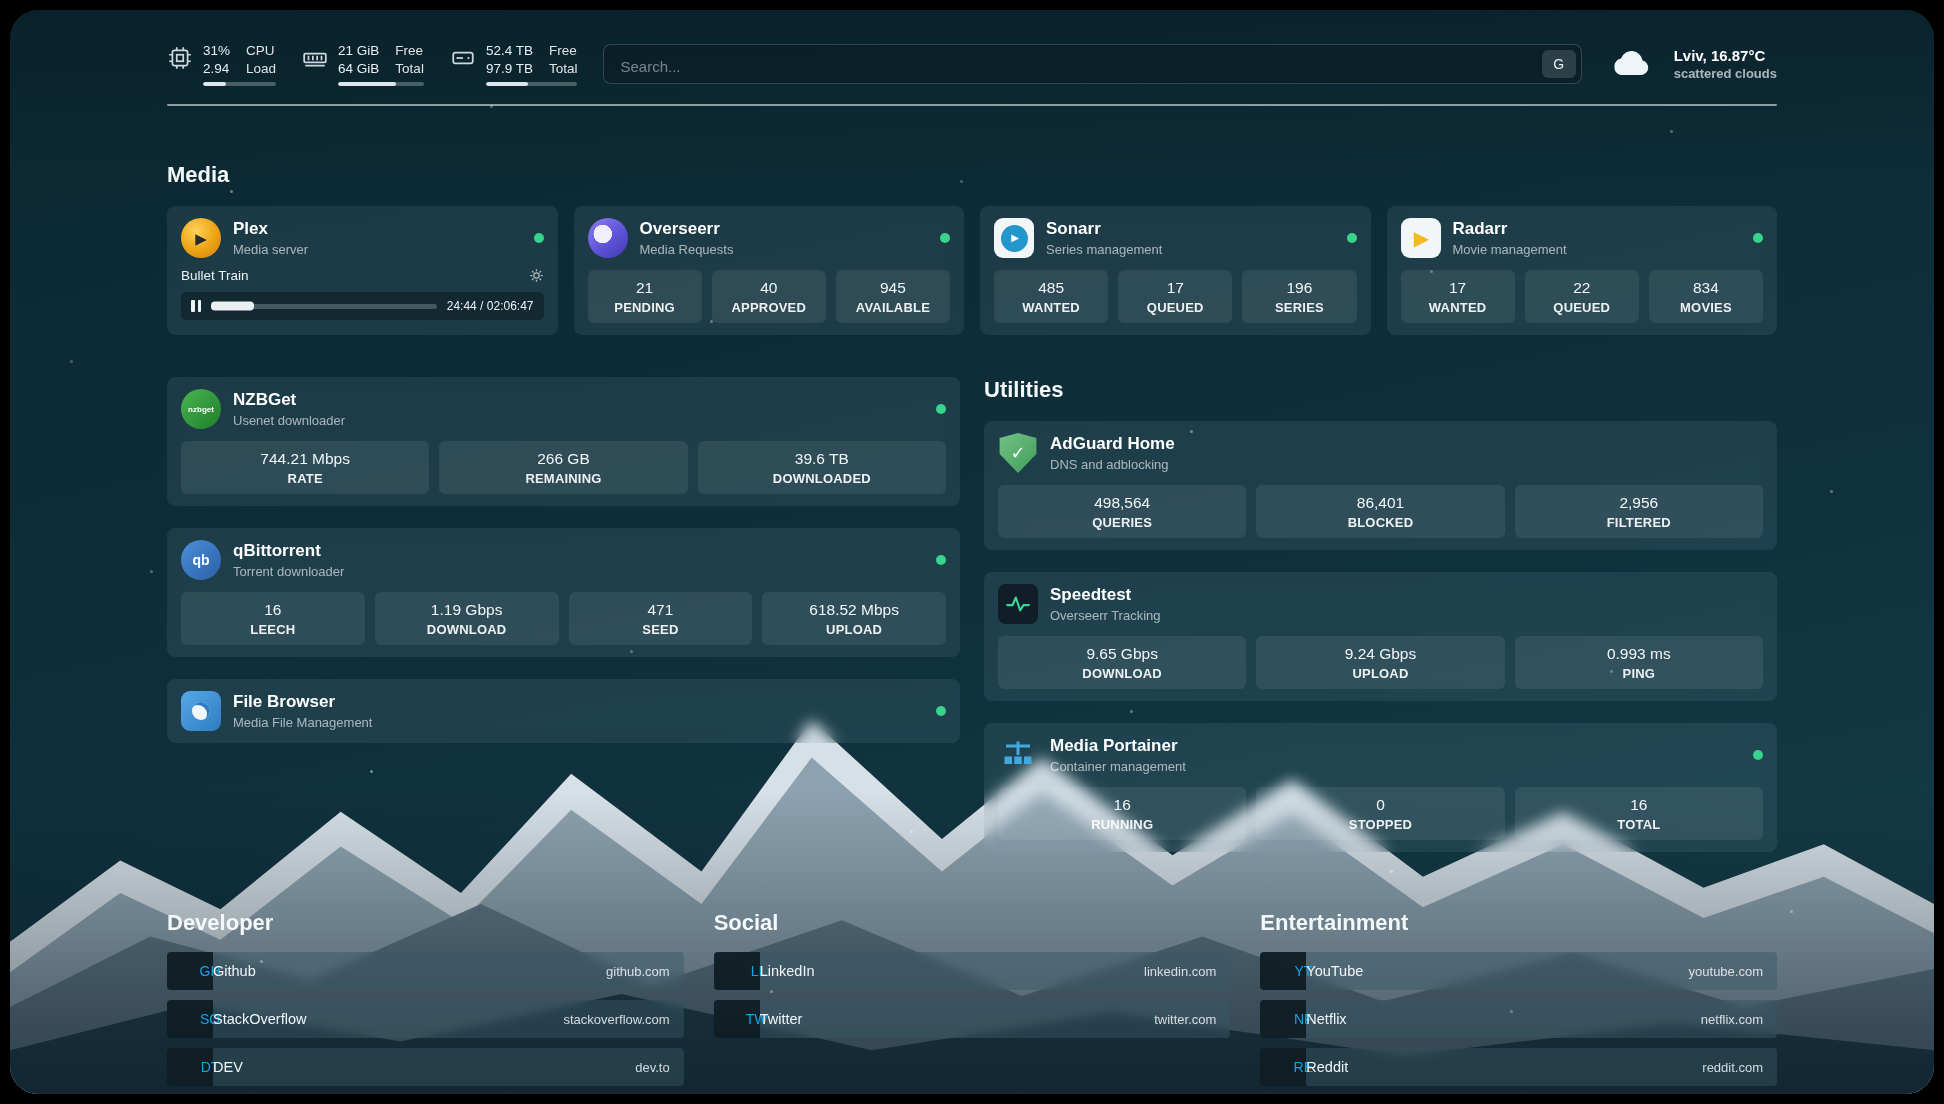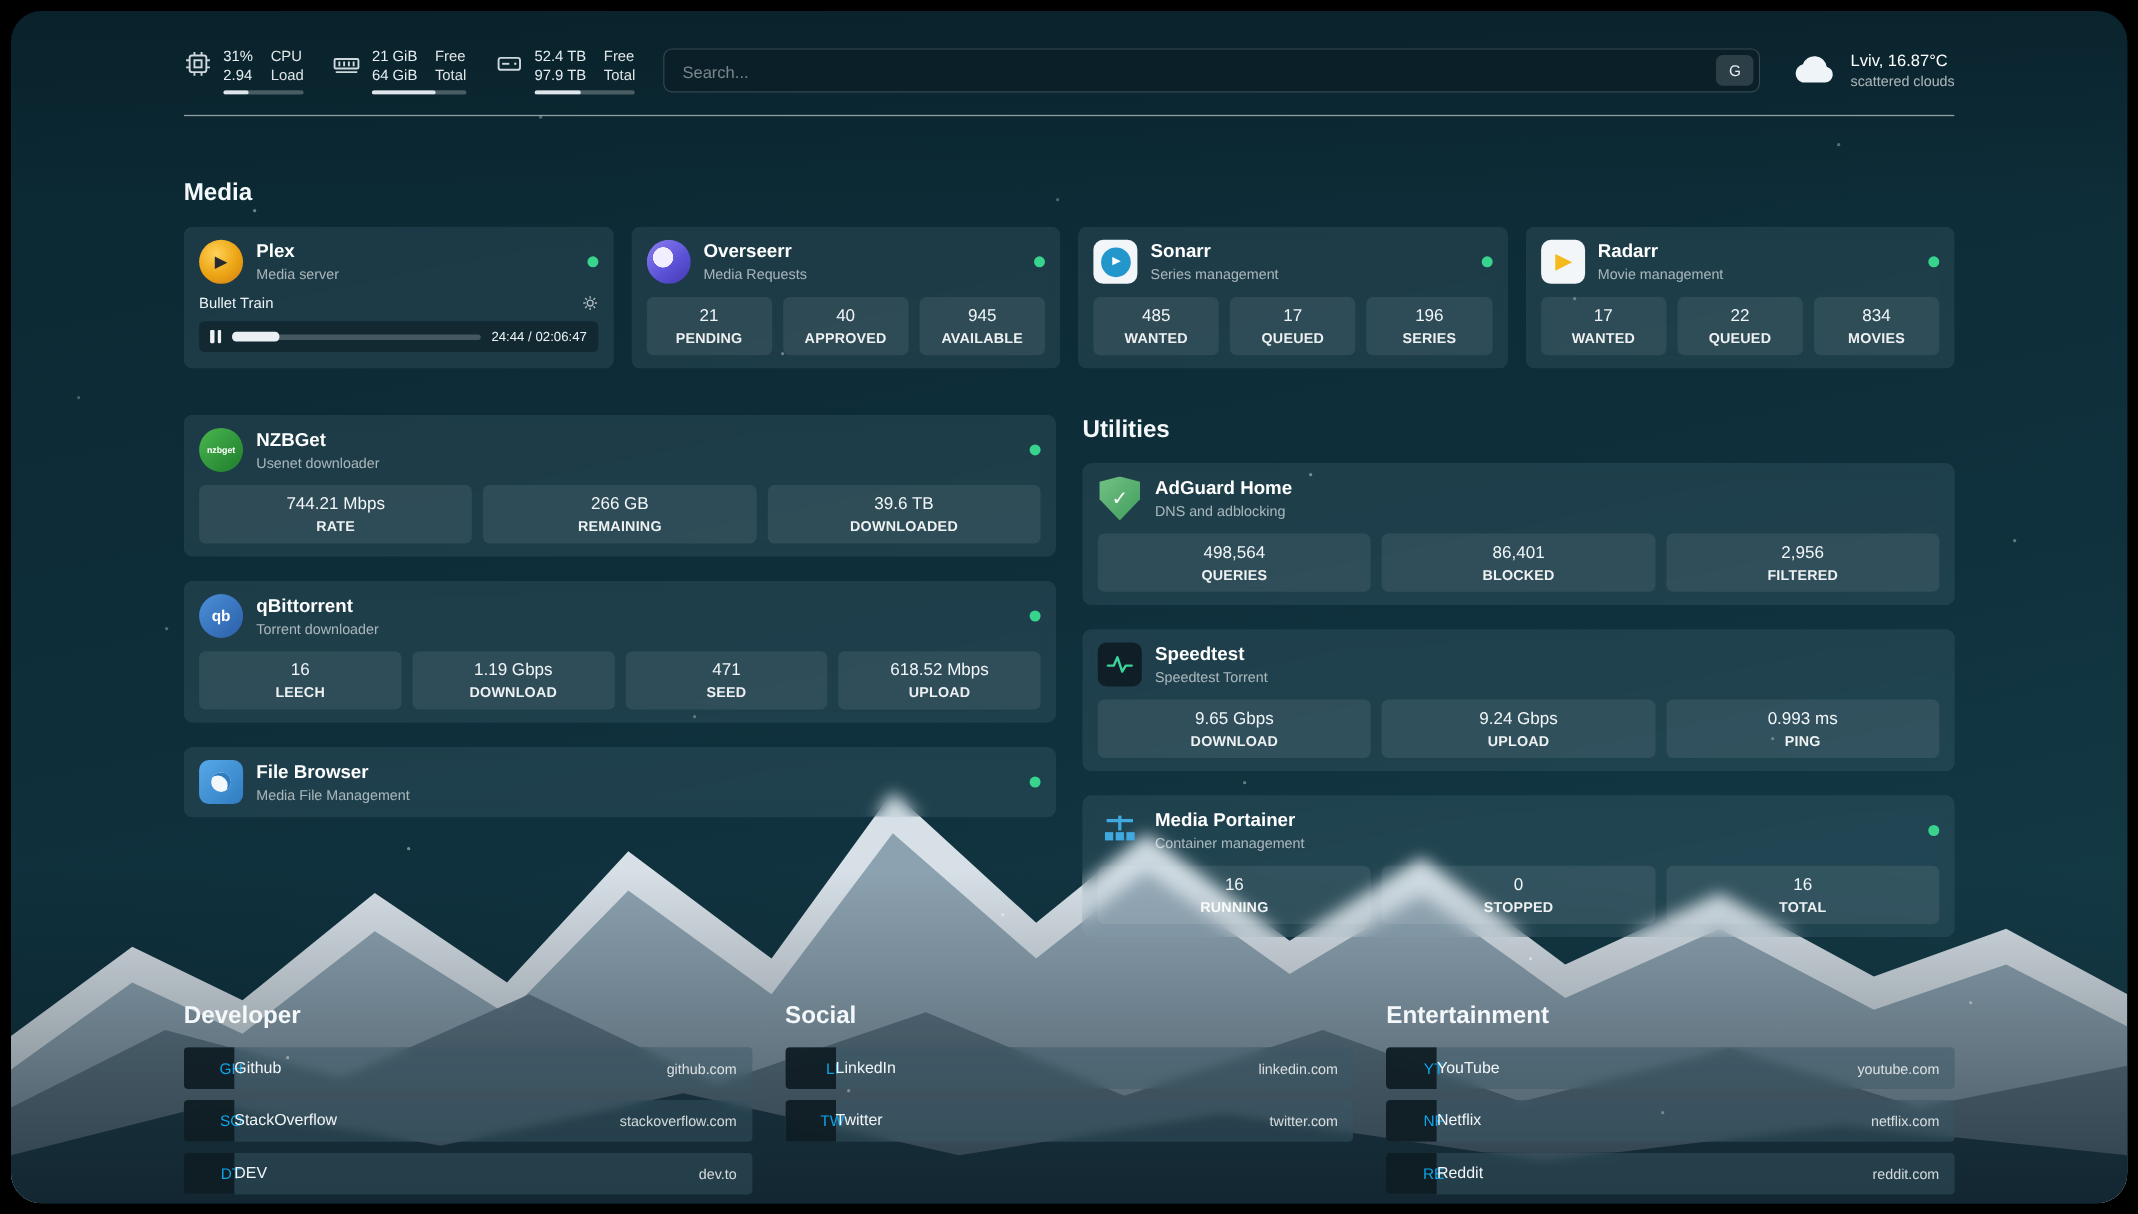--- a/index.html
+++ b/index.html
@@ -38,21 +38,21 @@
   .res-fill { height:100%; background:#dde6ea; border-radius:2px; }
 
   .search { flex:1; position:relative; }
   .search input { width:100%; height:40px; background:rgba(11,28,37,.58); border:1px solid rgba(255,255,255,.18);
                   border-radius:8px; color:#fff; font-size:15px; padding:4px 54px 0 16px; outline:none;
                   font-family:"Liberation Sans","DejaVu Sans",sans-serif; }
   .search input::placeholder { color:rgba(255,255,255,.45); }
   .search-btn { position:absolute; right:6px; top:6px; width:34px; height:28px; background:rgba(255,255,255,.14);
                 border-radius:6px; color:#e8eef2; font-size:14px; display:flex; align-items:center; justify-content:center; cursor:pointer; }
 
-  .weather { display:flex; align-items:flex-start; gap:12px; color:#fff; }
+  .weather { display:flex; align-items:flex-end; gap:22px; color:#fff;font-weight:bold; }
   .weather-loc { font-size:15px; }
   .weather-cond { font-size:13px; color:rgba(255,255,255,.66); margin-top:2px; }
 
   .divider { margin-top:18px; border-bottom:2px solid rgba(255,255,255,.55); border-radius:2px; }
 
   
   .section-title { font-size:22px; font-weight:700; color:#f4f8fa; }
   .media-title { margin-top:56px; }
   .media-grid { display:grid; grid-template-columns:repeat(4,1fr); gap:16px; margin-top:18px; }
 
@@ -442,21 +442,21 @@
 
         <div class="card">
           <div class="card-header">
             <span class="svc-icon icon-speedtest">
               <svg width="26" height="26" viewBox="0 0 24 24" fill="none" stroke="#3bd49a" stroke-width="2" stroke-linejoin="round" stroke-linecap="round">
                 <path d="M2 13h5l3-7 4 12 3-5h5"></path>
               </svg>
             </span>
             <div>
               <div class="svc-name">Speedtest</div>
-              <div class="svc-sub">Speedtest Torrent</div>
+              <div class="svc-sub">Overseerr Tracking</div>
             </div>
           </div>
           <div class="stats">
             <div class="stat">
               <div class="stat-value">9.65 Gbps</div>
               <div class="stat-label">DOWNLOAD</div>
             </div>
             <div class="stat">
               <div class="stat-value">9.24 Gbps</div>
               <div class="stat-label">UPLOAD</div>

